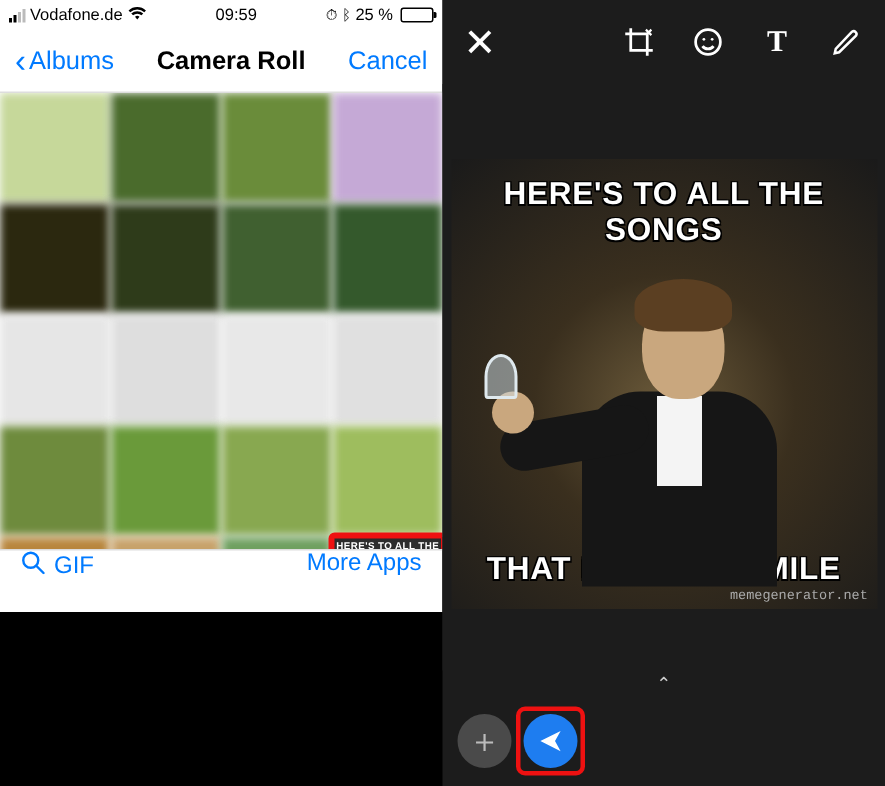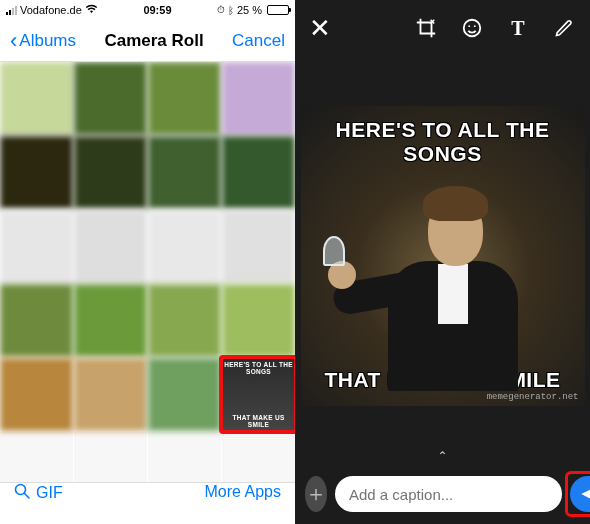--- a/index.html
+++ b/index.html
@@ -5,21 +5,21 @@
   * { margin: 0; padding: 0; box-sizing: border-box; }
   body {
     width: 590px; height: 524px;
     display: flex;
     font-family: -apple-system, "Helvetica Neue", Arial, sans-serif;
     background: #000;
     overflow: hidden;
   }
   
   .left {
-    width: 295px; height: 524px;
+    width: 295px; height: 408px;
     background: #fff;
     display: flex; flex-direction: column;
     position: relative;
   }
   .status-bar {
     height: 20px;
     display: flex; justify-content: space-between; align-items: center;
     padding: 0 6px;
     font-size: 11px; font-weight: 500; color: #000;
   }
@@ -144,21 +144,21 @@
           <span></span>
           <span></span>
         </span>
       <span>Vodafone.de</span>
       <span class="wifi">
         <svg width="13" height="10" viewBox="0 0 13 10">
             <path d="M6.5 9 L5 7.2 a2.2 2.2 0 0 1 3 0 Z M2.5 5 a6 6 0 0 1 8 0 l-1.2 1.2 a4.2 4.2 0 0 0 -5.6 0 Z M.7 3 a8.6 8.6 0 0 1 11.6 0 l-1.1 1.1 a7 7 0 0 0 -9.4 0 Z" fill="#000"></path>
           </svg>
       </span>
     </div>
-    <div style="font-weight:700">09:59</div>
+    <div style="font-weight:400">09:59</div>
     <div class="status-right">
       <span style="font-size:10px">⏱</span>
       <span class="bt">ᛒ</span>
       <span>25 %</span>
       <span class="battery"><span class="fill"></span></span>
     </div>
   </div>
 
   <div class="nav-bar">
     <div class="nav-left">
@@ -261,21 +261,20 @@
   </div>
 
   <div class="swipe-row">
     <span class="caret">⌃</span>
   </div>
 
   <div class="caption-row">
     <div class="plus-btn">
       <span>＋</span>
     </div>
-    <input class="caption-input" type="text" placeholder="Add a caption..." style="">
     <div class="send-wrap">
       <div class="send-btn">
         <svg width="18" height="18" viewBox="0 0 24 24">
             <path d="M3 12l18-9-5 9 5 9z"></path>
           </svg>
       </div>
       <div class="send-highlight"></div>
     </div>
   </div>
 </div>

